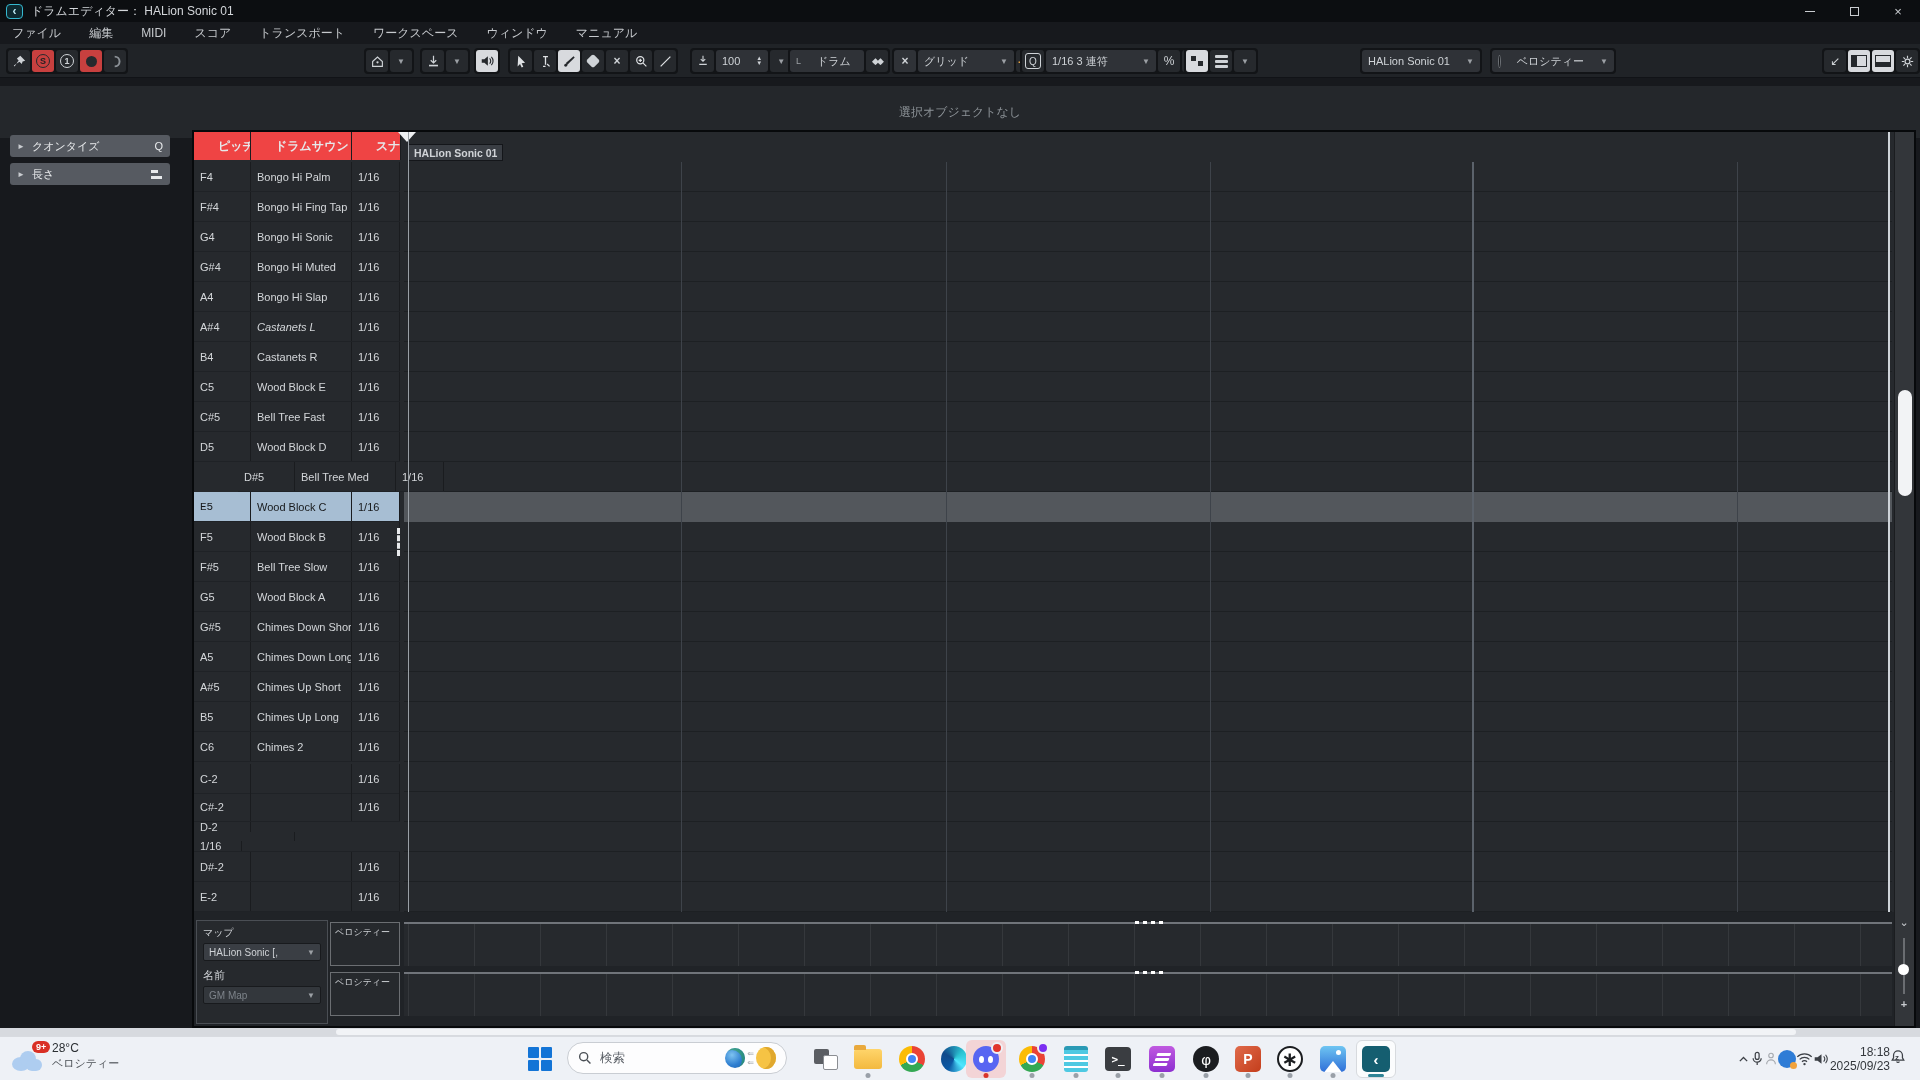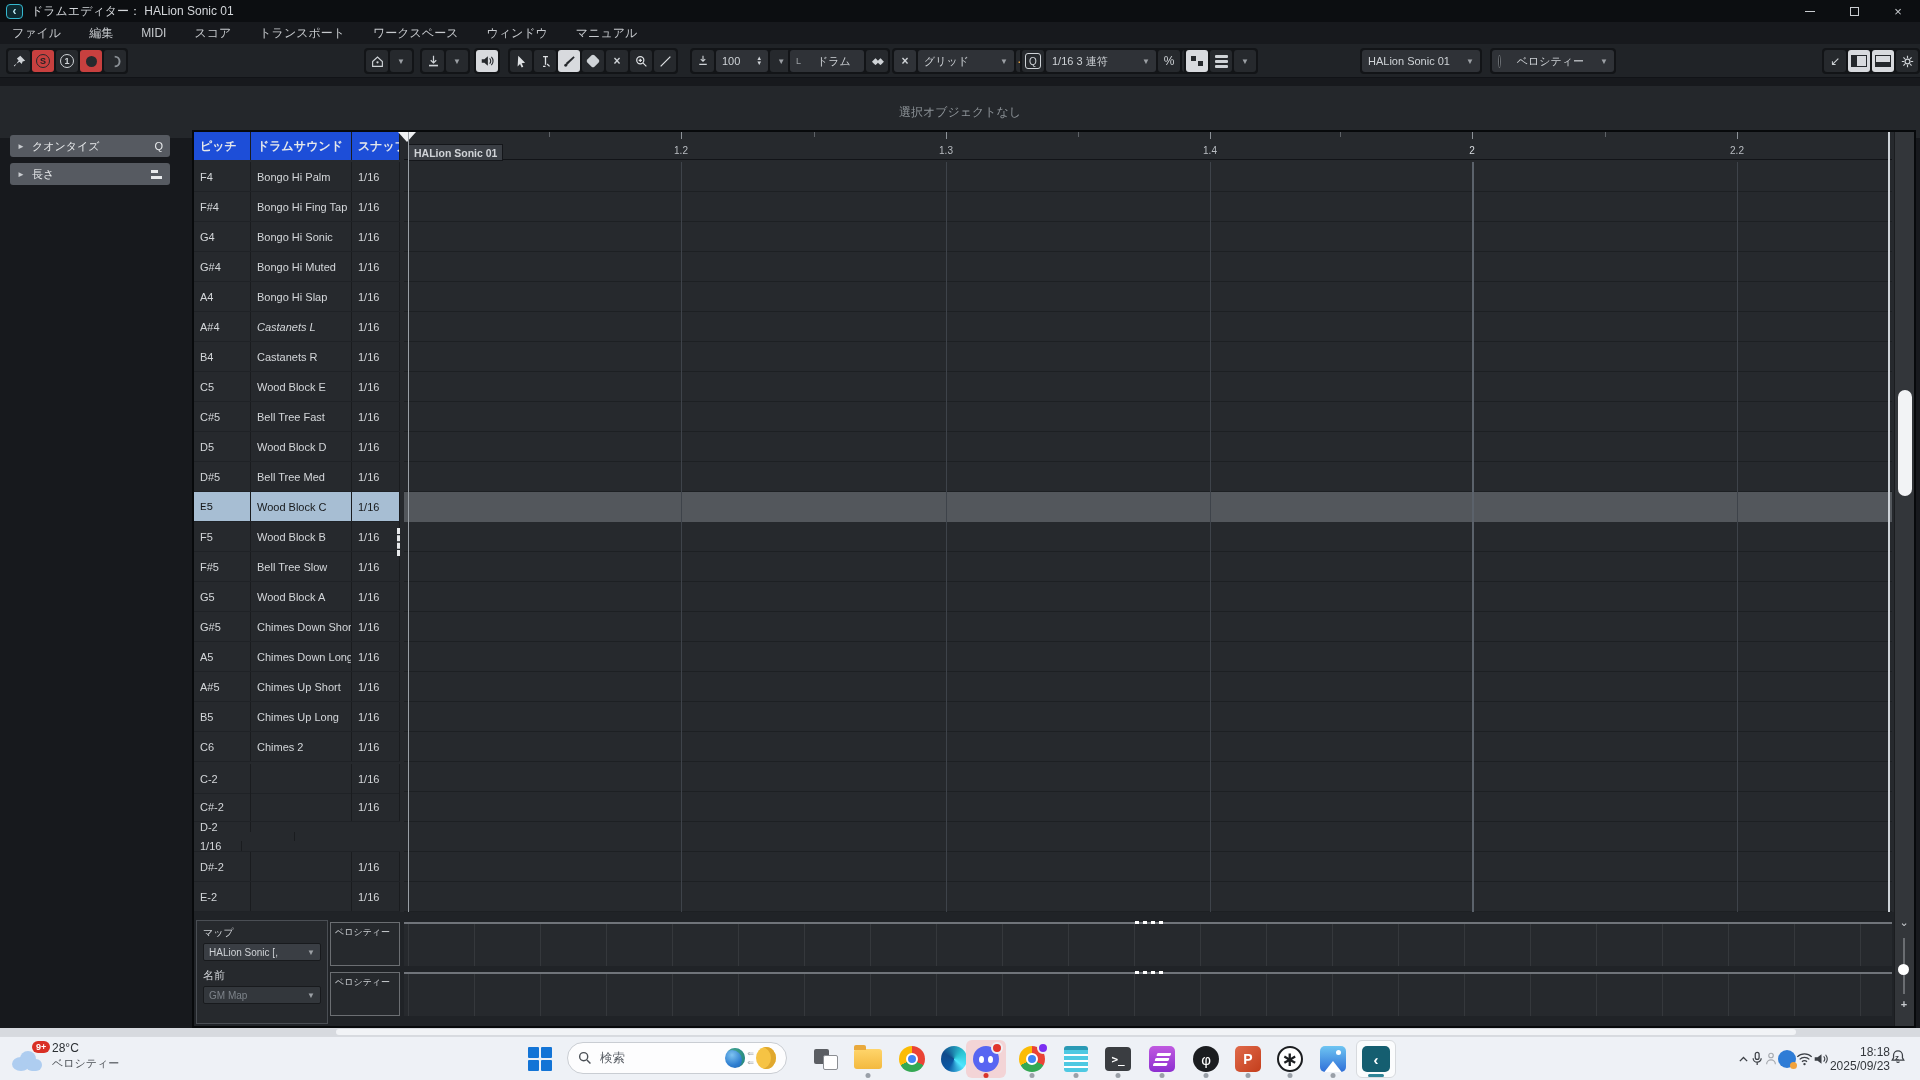--- a/index.html
+++ b/index.html
@@ -37,21 +37,21 @@
   
   .infoline{position:absolute;left:0;top:86px;width:1920px;height:52px;background:#24272b;display:flex;align-items:center;justify-content:center;color:#8e9499;font-size:12px}
   
   .pill{position:absolute;left:10px;width:160px;height:22px;background:#565a61;border-radius:3px;color:#e8eaec;font-size:11px;display:flex;align-items:center;padding:0 7px;gap:7px}
   .pill .arr{font-size:8px;color:#c9ccd0}
   .pill .rico{margin-left:auto;color:#e8eaec;font-size:11px}
   .lenico{width:12px;height:9px;position:relative}
   .lenico i{position:absolute;background:#e8eaec;height:3px}
   
   .frame{position:absolute;left:192px;top:130px;width:1724px;height:898px;background:#26292d;border:2px solid #07090b}
-  .colhead{position:absolute;left:0;top:0;height:28px;background:#1d4ed8;border-right:1px solid #1a1c1f;color:#e6e8ea;font-size:12px;font-weight:bold;display:flex;align-items:center;padding:0 6px;overflow:hidden;white-space:nowrap}
+  .colhead{position:absolute;left:0;top:0;height:28px;background:#ef4444;border-right:1px solid #1a1c1f;color:#e6e8ea;font-size:12px;font-weight:bold;display:flex;align-items:center;padding:0 24px;overflow:hidden;white-space:nowrap}
   .listrow{position:absolute;left:0;height:30px;width:206px;display:flex;border-bottom:1px solid #1f2226}
   .lcell{height:100%;display:flex;align-items:center;padding:0 6px;color:#d4d7da;font-size:11px;border-right:1px solid #1a1c1f;overflow:hidden;white-space:nowrap}
   .listrow.sel .lcell{background:#a7bed3;color:#17191b}
   .ruler{position:absolute;left:210px;top:0;width:1488px;height:28px;background:#26292d;border-bottom:1px solid #121418}
   .tick{position:absolute;top:13px;transform:translateX(-50%);color:#b9bdc2;font-size:10px}
   .tickmark{position:absolute;top:0;width:1px;height:7px;background:#8d9298}
   .notegrid{position:absolute;left:210px;top:30px;width:1488px;height:750px;
     background-image:repeating-linear-gradient(180deg,#26292d 0 29px,#1d2023 29px 30px),repeating-linear-gradient(90deg,rgba(255,255,255,.03) 0 1px,transparent 1px 66px);
     background-position:0 0,214px 0}
   .selband{position:absolute;left:210px;top:360px;width:1488px;height:30px;background:#53575c}
@@ -376,37 +376,20 @@
       <i style="left:0;top:0;width:7px"></i>
       <i style="left:0;bottom:0;width:11px"></i>
     </span>
 </div>
 
 <div class="frame">
   <div class="colhead" style="left:0;width:57px">ピッチ</div>
   <div class="colhead" style="left:57px;width:101px">ドラムサウンド</div>
   <div class="colhead" style="left:158px;width:48px">スナップ</div>
 
-  <div class="ruler" id="ruler">
-      <div class="tickmark" style="left: 277px;"></div>
-      <div class="tick" style="left: 277px;">1.2</div>
-      <div class="tickmark" style="left: 542px;"></div>
-      <div class="tick" style="left: 542px;">1.3</div>
-      <div class="tickmark" style="left: 806px;"></div>
-      <div class="tick" style="left: 806px;">1.4</div>
-      <div class="tickmark" style="left: 1068px;"></div>
-      <div class="tick" style="left: 1068px; color: rgb(216, 220, 224);">2</div>
-      <div class="tickmark" style="left: 1333px;"></div>
-      <div class="tick" style="left: 1333px;">2.2</div>
-      <div class="tickmark" style="left: 145px; height: 5px; opacity: 0.55;"></div>
-      <div class="tickmark" style="left: 410px; height: 5px; opacity: 0.55;"></div>
-      <div class="tickmark" style="left: 674px; height: 5px; opacity: 0.55;"></div>
-      <div class="tickmark" style="left: 936px; height: 5px; opacity: 0.55;"></div>
-      <div class="tickmark" style="left: 1201px; height: 5px; opacity: 0.55;"></div>
-    </div>
   <div class="ptri"></div>
   <div class="plabel">HALion Sonic 01</div>
 
   <div class="notegrid"></div>
   <div class="selband"></div>
 
   <div id="rowcontainer">
       <div class="listrow" style="top: 30px;">
         <div class="lcell" style="width: 57px;">F4</div>
         <div class="lcell" style="width: 101px;">Bongo Hi Palm</div>
@@ -450,21 +433,21 @@
       <div class="listrow" style="top: 270px;">
         <div class="lcell" style="width: 57px;">C#5</div>
         <div class="lcell" style="width: 101px;">Bell Tree Fast</div>
         <div class="lcell" style="width: 48px;">1/16</div>
       </div>
       <div class="listrow" style="top: 300px;">
         <div class="lcell" style="width: 57px;">D5</div>
         <div class="lcell" style="width: 101px;">Wood Block D</div>
         <div class="lcell" style="width: 48px;">1/16</div>
       </div>
-      <div class="listrow" style="top: 330px;">
+      <div class="listrow" style="top: 330px; margin-left: 44px;">
         <div class="lcell" style="width: 57px;">D#5</div>
         <div class="lcell" style="width: 101px;">Bell Tree Med</div>
         <div class="lcell" style="width: 48px;">1/16</div>
       </div>
       <div class="listrow sel" style="top: 360px;">
         <div class="lcell" style="width: 57px; font-family: Liberation Mono, monospace;">E5</div>
         <div class="lcell" style="width: 101px;">Wood Block C</div>
         <div class="lcell" style="width: 48px;">1/16</div>
       </div>
       <div class="listrow" style="top: 390px;">

